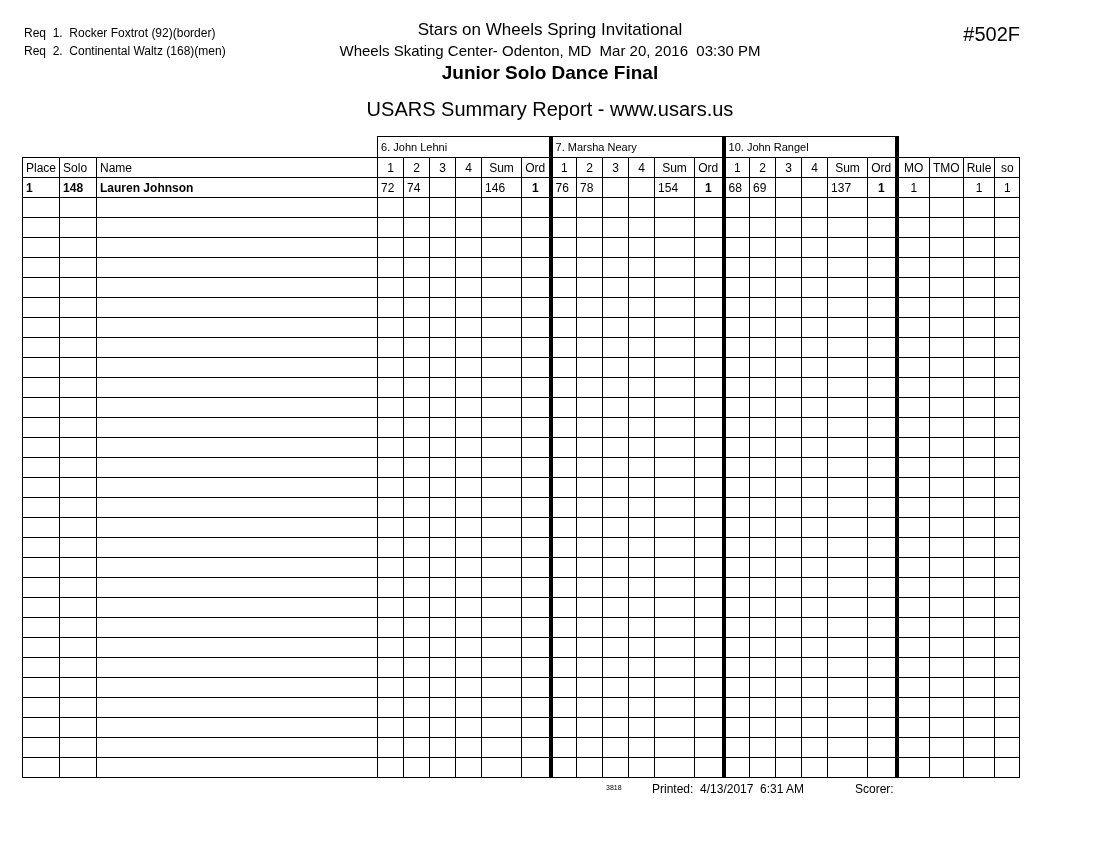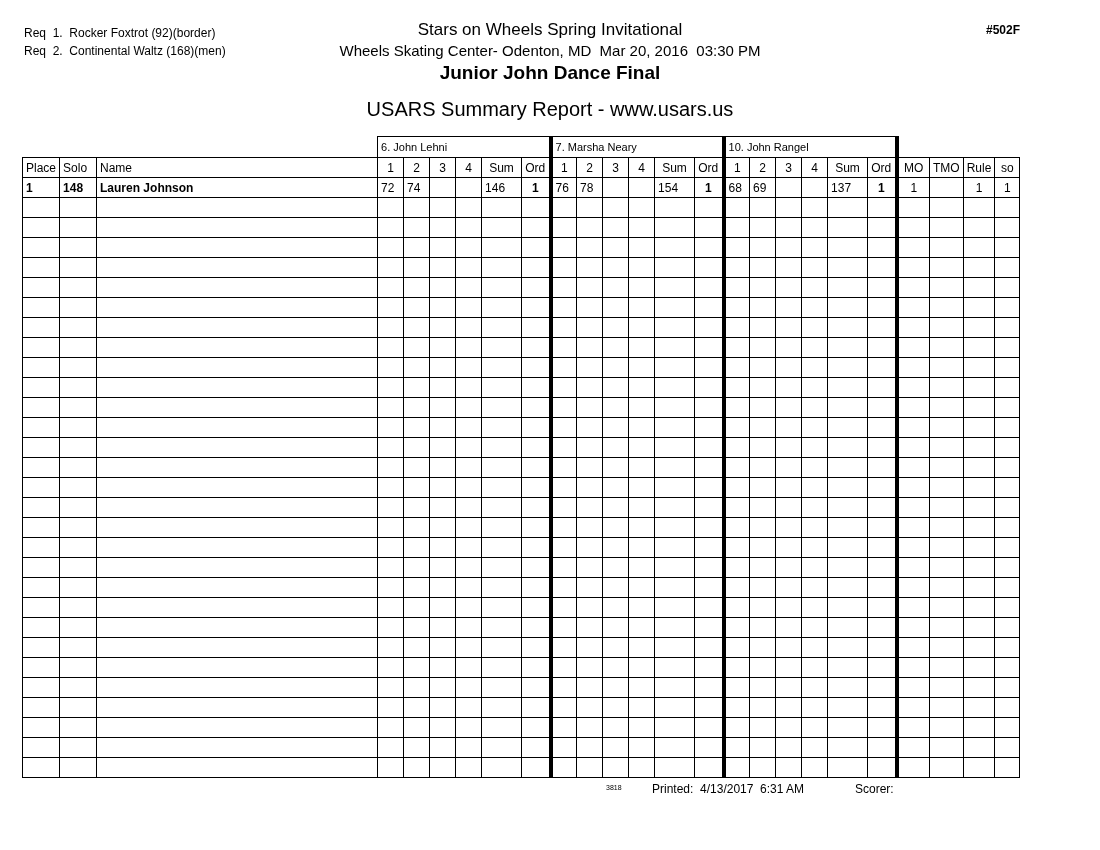--- a/index.html
+++ b/index.html
@@ -12,21 +12,21 @@
   .pre { white-space: pre; }
 
   .req-block { position: absolute; left: 24px; top: 24px; font-size: 12px; line-height: 18px; }
 
   .center-head { position: absolute; left: 0; top: 20px; width: 1100px; text-align: center; }
   .title  { font-size: 17px; font-weight: normal; }
   .venue  { font-size: 15px; margin-top: 2px; }
   .event  { font-size: 19px; font-weight: bold; margin-top: 3px; }
   .report { font-size: 20px; margin-top: 14px; }
 
-  .evtnum { position: absolute; right: 80px; top: 23px; font-size: 12px; font-weight: bold; }
+  .evtnum { position: absolute; right: 80px; top: 23px; font-size: 20px; font-weight: normal; }
 
   table.results { position: absolute; left: 22px; top: 136px; border-collapse: collapse; table-layout: fixed; padding-left: 48px; }
   .results td {
     border: 1px solid #000; font-size: 12px; padding: 0 3px; height: 19px;
     overflow: hidden; white-space: nowrap; vertical-align: middle;
   }
   .results tr.jrow td { height: 20px; font-size: 11px; }
   .nb    { border: none !important; }
   .thick { border-right: 4px solid #000 !important; }
   .c { text-align: center; }
@@ -42,21 +42,21 @@
 <body>
 
 <div class="req-block">
   <div class="pre">Req  1.  Rocker Foxtrot (92)(border)</div>
   <div class="pre">Req  2.  Continental Waltz (168)(men)</div>
 </div>
 
 <div class="center-head">
   <div class="title">Stars on Wheels Spring Invitational</div>
   <div class="venue pre">Wheels Skating Center- Odenton, MD  Mar 20, 2016  03:30 PM</div>
-  <div class="event">Junior John Dance Final</div>
+  <div class="event">Junior Solo Dance Final</div>
   <div class="report">USARS Summary Report - www.usars.us</div>
 </div>
 
 <div class="evtnum">#502F</div>
 
 <table class="results">
     <colgroup>
       <col style="width: 37px;">
       <col style="width: 37px;">
       <col style="width: 281px;">

